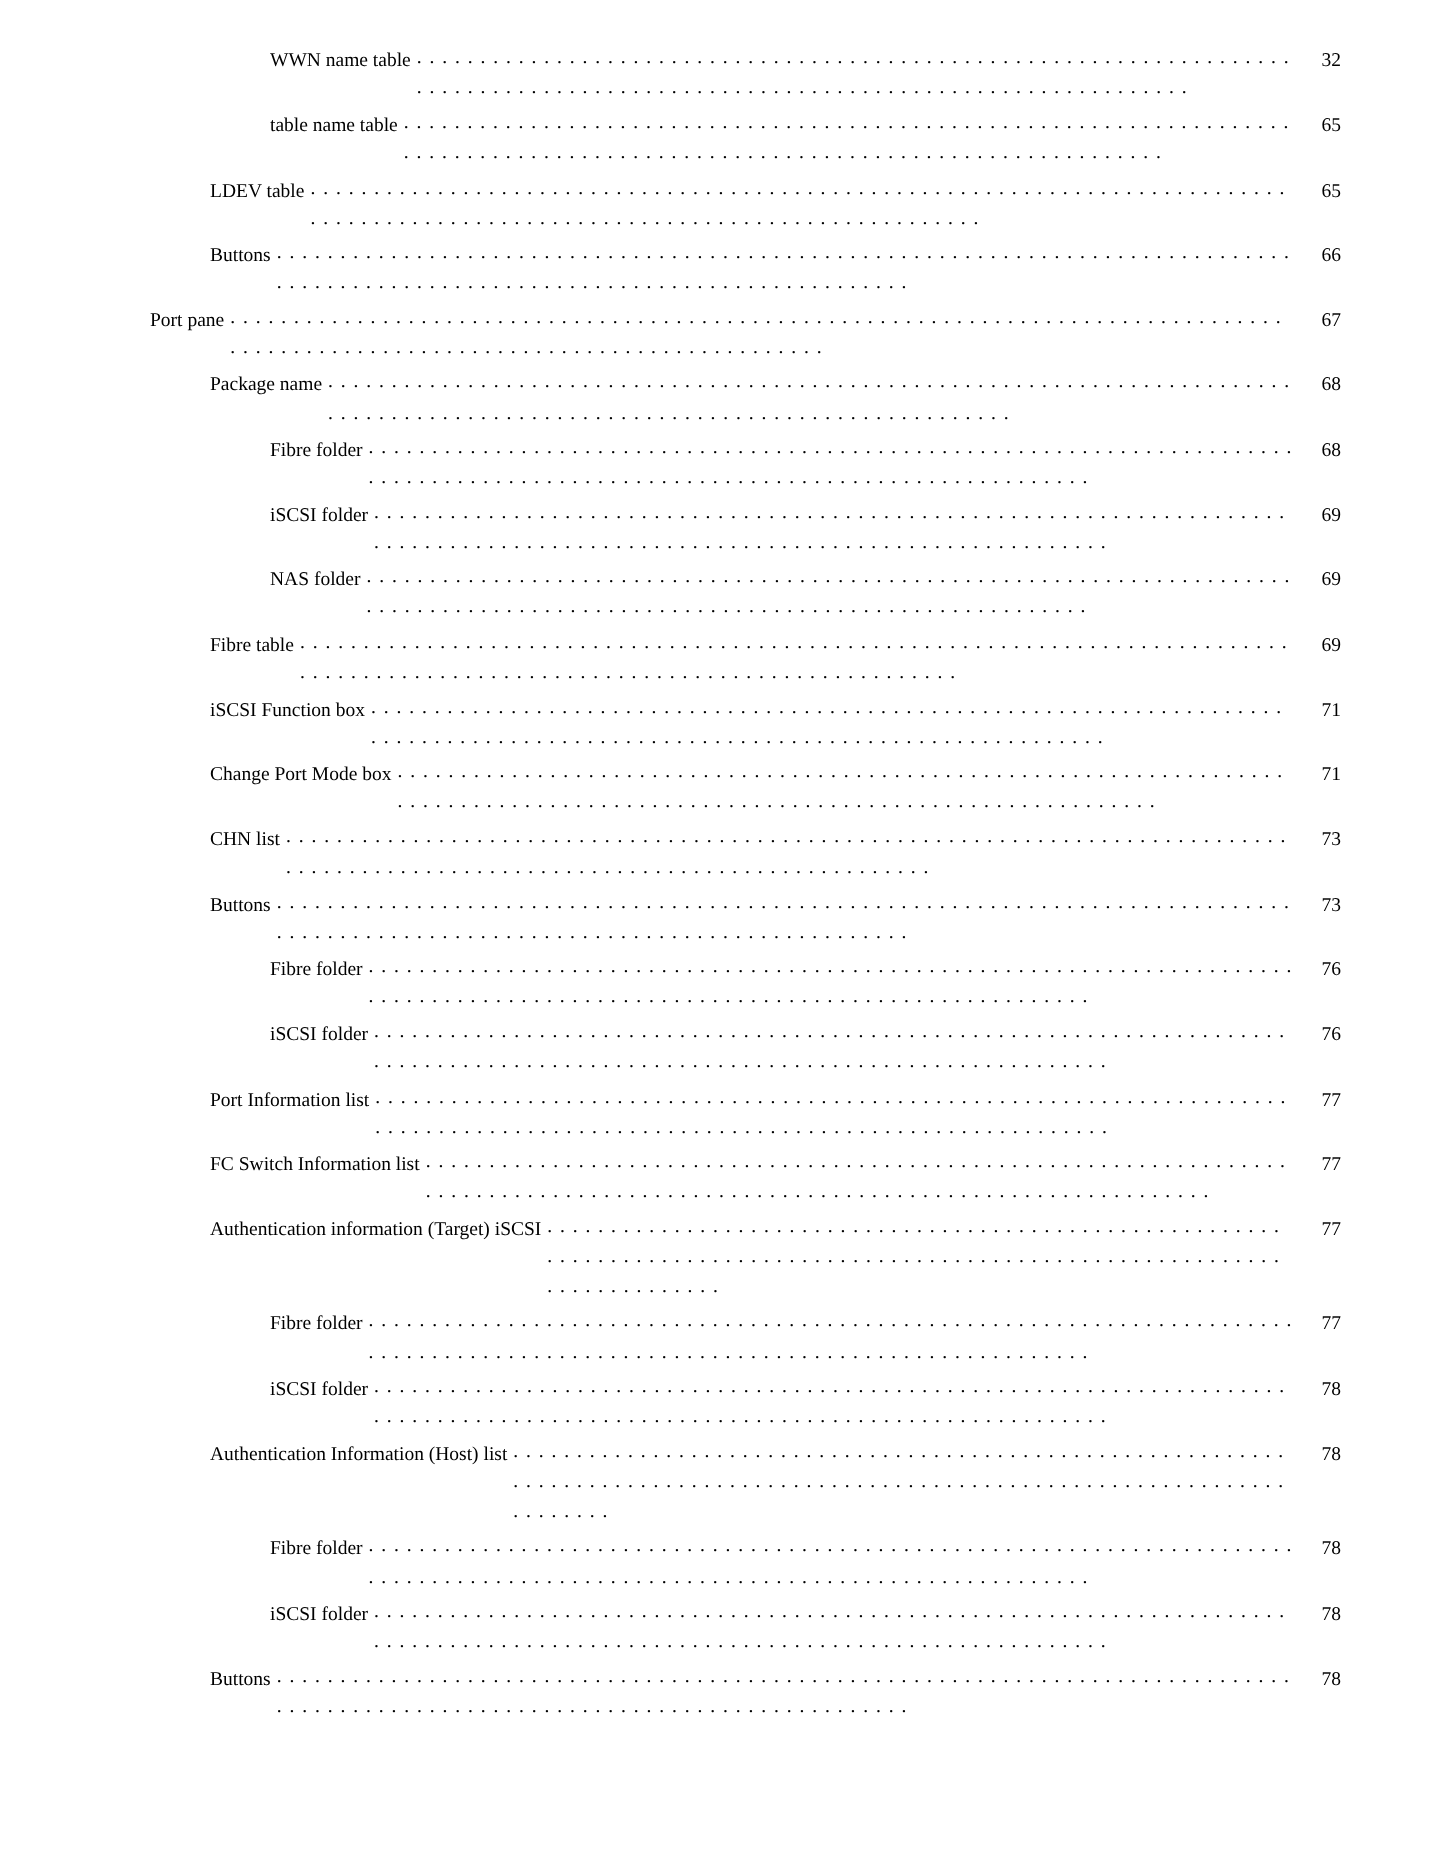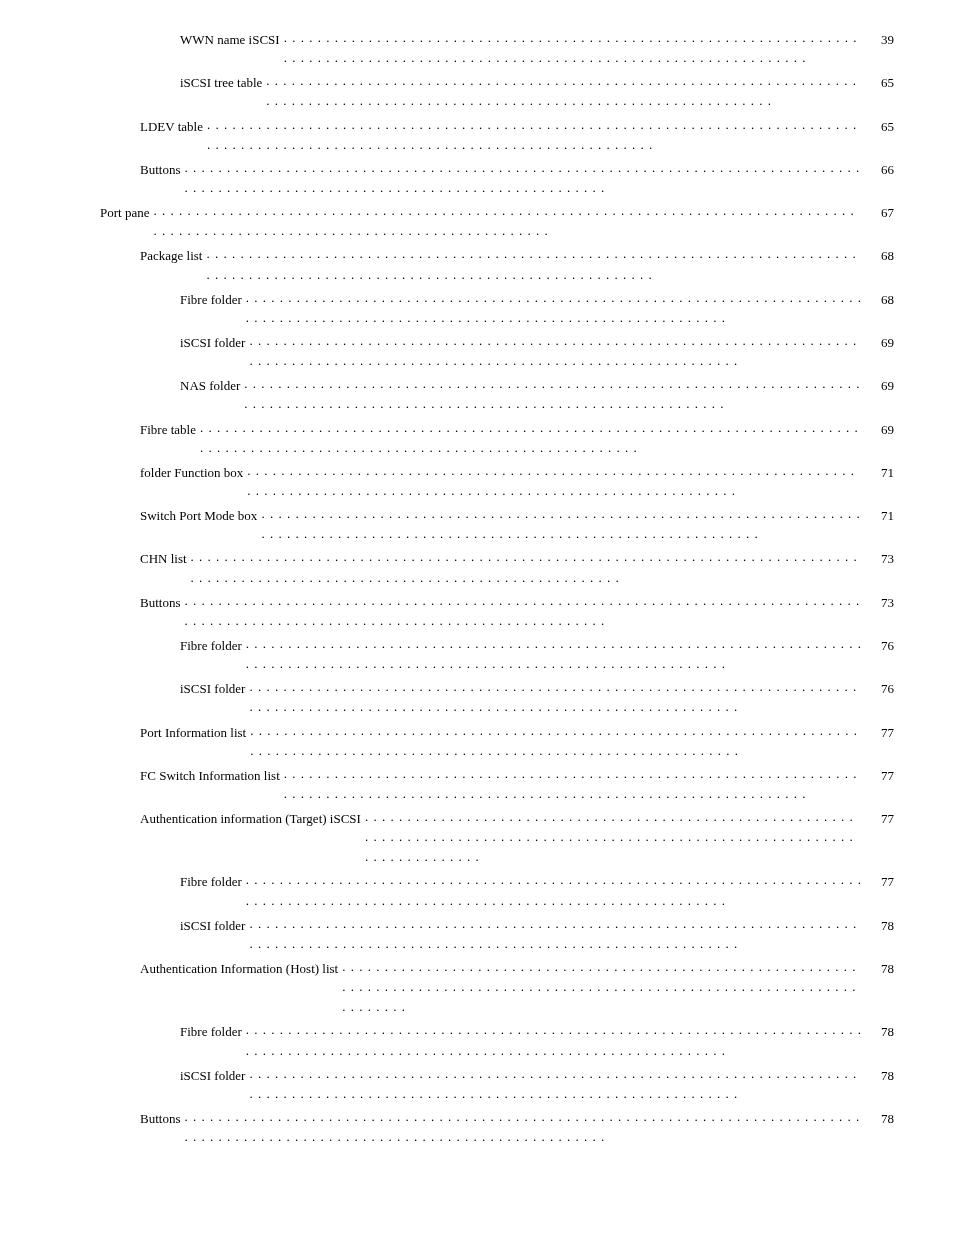--- a/index.html
+++ b/index.html
@@ -55,46 +55,46 @@
     .indent-2 { padding-left: 80px; font-family: Liberation Serif, serif; }
     .indent-3 { padding-left: 120px; }
   </style>
 </head>
 <body>
 
 <div class="toc-container">
 
   <div id="top-entries">
       <div class="toc-entry indent-3">
-        <span class="toc-label">WWN name iSCSI</span>
+        <span class="toc-label">WWN name table</span>
         <span class="toc-dots"></span>
-        <span class="toc-page">39</span>
+        <span class="toc-page">32</span>
       </div>
       <div class="toc-entry indent-3">
-        <span class="toc-label">iSCSI tree table</span>
+        <span class="toc-label">table name table</span>
         <span class="toc-dots"></span>
         <span class="toc-page">65</span>
       </div>
       <div class="toc-entry indent-2">
         <span class="toc-label">LDEV table</span>
         <span class="toc-dots"></span>
         <span class="toc-page">65</span>
       </div>
       <div class="toc-entry indent-2">
         <span class="toc-label">Buttons</span>
         <span class="toc-dots"></span>
         <span class="toc-page">66</span>
       </div>
       <div class="toc-entry indent-1">
         <span class="toc-label">Port pane</span>
         <span class="toc-dots"></span>
         <span class="toc-page">67</span>
       </div>
       <div class="toc-entry indent-2">
-        <span class="toc-label">Package list</span>
+        <span class="toc-label">Package name</span>
         <span class="toc-dots"></span>
         <span class="toc-page">68</span>
       </div>
       <div class="toc-entry indent-3">
         <span class="toc-label">Fibre folder</span>
         <span class="toc-dots"></span>
         <span class="toc-page">68</span>
       </div>
       <div class="toc-entry indent-3">
         <span class="toc-label">iSCSI folder</span>
@@ -105,26 +105,26 @@
         <span class="toc-label">NAS folder</span>
         <span class="toc-dots"></span>
         <span class="toc-page">69</span>
       </div>
       <div class="toc-entry indent-2">
         <span class="toc-label">Fibre table</span>
         <span class="toc-dots"></span>
         <span class="toc-page">69</span>
       </div>
       <div class="toc-entry indent-2">
-        <span class="toc-label">folder Function box</span>
+        <span class="toc-label">iSCSI Function box</span>
         <span class="toc-dots"></span>
         <span class="toc-page">71</span>
       </div>
       <div class="toc-entry indent-2">
-        <span class="toc-label">Switch Port Mode box</span>
+        <span class="toc-label">Change Port Mode box</span>
         <span class="toc-dots"></span>
         <span class="toc-page">71</span>
       </div>
       <div class="toc-entry indent-2">
         <span class="toc-label">CHN list</span>
         <span class="toc-dots"></span>
         <span class="toc-page">73</span>
       </div>
       <div class="toc-entry indent-2">
         <span class="toc-label">Buttons</span>

